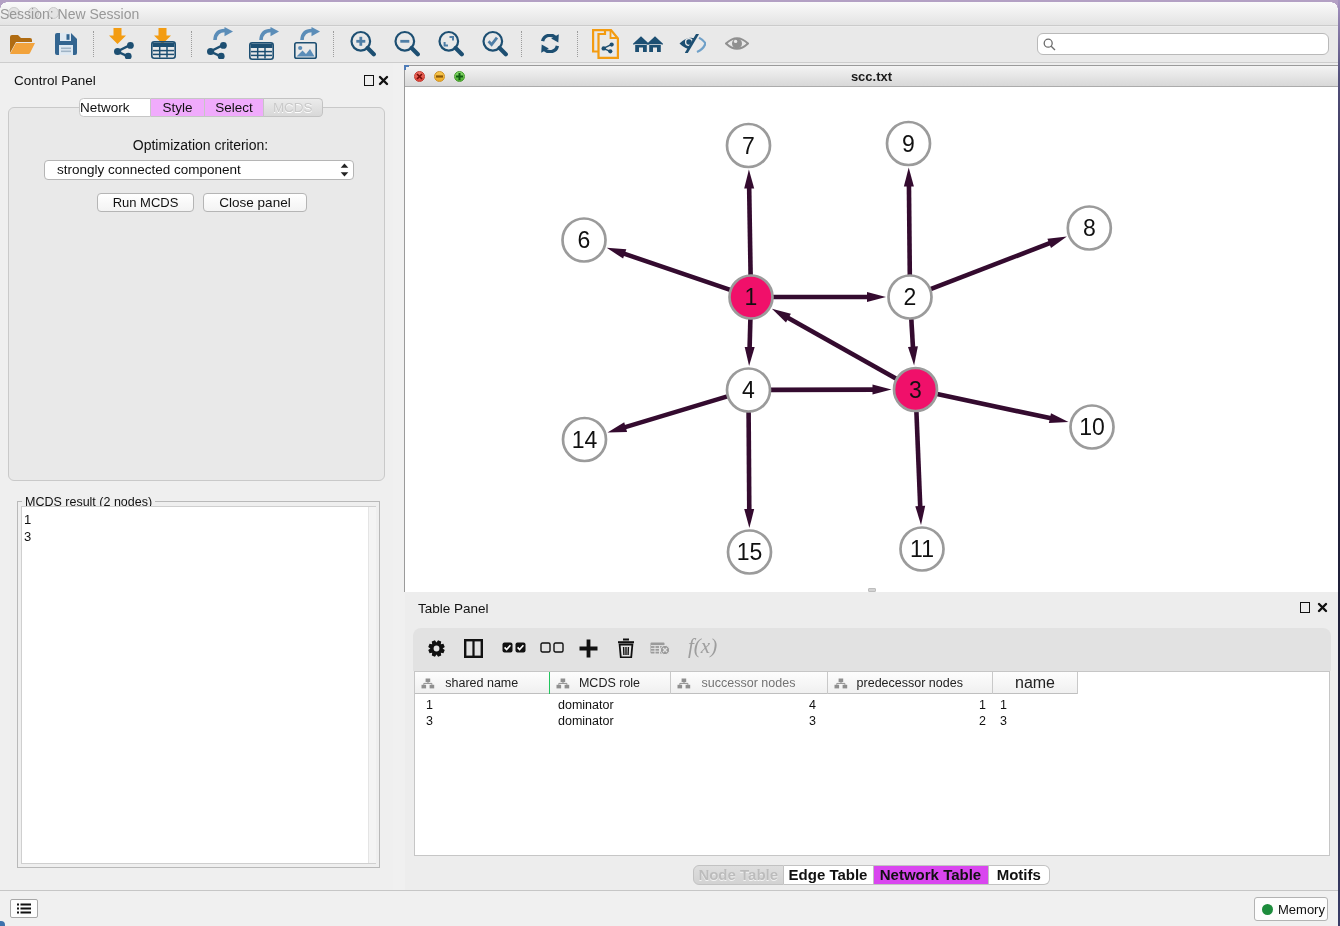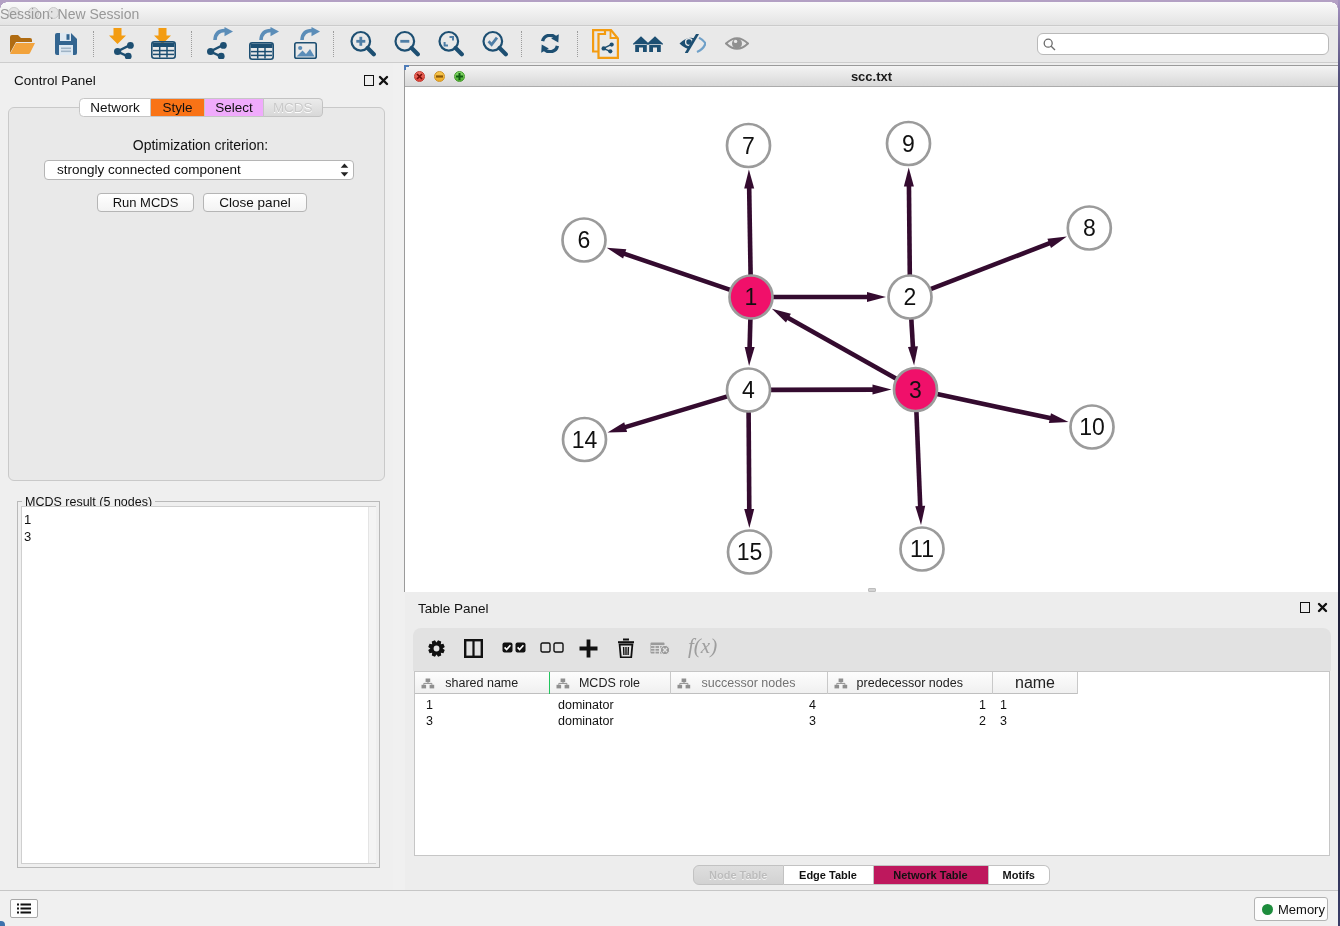--- a/index.html
+++ b/index.html
@@ -165,39 +165,39 @@
 <div class="abs" style="left:0;top:63px;width:393px;height:827px;background:#efefef"></div>
 <div class="abs" style="left:14px;top:73px;font-size:13.5px;color:#111">Control Panel</div>
 <div class="abs" style="left:364px;top:75px;width:10px;height:10.5px;border:1.7px solid #111"></div>
 <svg class="abs" style="left:378px;top:75px" width="11" height="11" viewBox="0 0 11 11">
     <path d="M2 2 L9 9 M9 2 L2 9" stroke="#111" stroke-width="2.4" stroke-linecap="round"></path>
   </svg>
 
 <div class="abs" style="left:8px;top:107px;width:377px;height:374px;background:#e9e9e9;border:1px solid #c9c9c9;border-radius:6px"></div>
 
 <div class="abs" style="left:79px;top:98px;width:243.5px;height:19px;font-size:13.5px">
-  <div class="abs" style="left:0;width:72px;height:19px;background:#fff;border:1px solid #c6c6c6;border-radius:4.5px 0 0 4.5px;text-align:center;line-height:18px;color:#111">Network</div>
-  <div class="abs" style="left:72px;width:54px;height:19px;background:#f97316;border:1px solid #c6c6c6;border-left:none;text-align:center;line-height:18px;color:#111">Style</div>
+  <div class="abs" style="left:0;width:72px;height:19px;background:#fff;border:1px solid #c6c6c6;border-radius:4.5px 0 0 4.5px;line-height:18px;color:#111">Network</div>
+  <div class="abs" style="left:72px;width:54px;height:19px;background:#f0abfc;border:1px solid #c6c6c6;border-left:none;text-align:center;line-height:18px;color:#111">Style</div>
   <div class="abs" style="left:126px;width:59px;height:19px;background:#f0abfc;border:1px solid #c6c6c6;border-left:none;text-align:center;line-height:18px;color:#111">Select</div>
   <div class="abs" style="left:185px;width:58.5px;height:19px;background:linear-gradient(#ebebeb,#d8d8d8);border:1px solid #c3c3c3;border-left:none;border-radius:0 4.5px 4.5px 0;text-align:center;line-height:18px;color:#c9c9c9;text-shadow:0 1px 0 #fff">MCDS</div>
 </div>
 
 <div class="abs" style="left:12px;top:137px;width:377px;text-align:center;font-size:14px;color:#111">Optimization criterion:</div>
 
 <div class="abs" style="left:44px;top:160px;width:310px;height:19.5px;background:#fff;border:1px solid #b5b5b5;border-radius:4px;font-size:13.5px;color:#111;line-height:18px;padding-left:12px">strongly connected component</div>
 <svg class="abs" style="left:340px;top:163px" width="9" height="14" viewBox="0 0 9 14">
     <path d="M4.5 0.5 L8.3 4.8 L0.7 4.8 Z" fill="#222"></path>
     <path d="M4.5 13.5 L8.3 9.2 L0.7 9.2 Z" fill="#222"></path>
   </svg>
 
 <div class="abs" style="left:97px;top:193px;width:97px;height:18.5px;background:linear-gradient(#fff,#f3f3f3);border:1px solid #b5b5b5;border-radius:4px;text-align:center;font-size:13px;line-height:17px;color:#111">Run MCDS</div>
 <div class="abs" style="left:203px;top:193px;width:104px;height:18.5px;background:linear-gradient(#fff,#f3f3f3);border:1px solid #b5b5b5;border-radius:4px;text-align:center;font-size:13.5px;line-height:17px;color:#111">Close panel</div>
 
 <div class="abs" style="left:17px;top:501px;width:363px;height:367px;border:1px solid #b9b9b9"></div>
-<div class="abs" style="left:22px;top:494.5px;background:#efefef;padding:0 3px;font-size:12.5px;color:#111">MCDS result (5 nodes)</div>
+<div class="abs" style="left:22px;top:494.5px;background:#efefef;padding:0 3px;font-size:12.5px;color:#111">MCDS result (2 nodes)</div>
 <div class="abs" style="left:21px;top:506px;width:355px;height:358px;background:#fff;border:1px solid #cfcfcf"></div>
 <div class="abs" style="left:368px;top:507px;width:8px;height:356px;background:#f4f4f4;border-left:1px solid #e4e4e4"></div>
 <div class="abs" style="left:24px;top:511px;font-size:13px;line-height:17px;color:#111">1<br>3</div>
 
 <div class="abs" style="left:398.5px;top:472px;width:5px;height:11px;background:#d8d8d8;border:1px solid #bdbdbd;border-radius:1px"></div>
 
 <div class="abs" style="left:393px;top:63px;width:12px;height:827px;background:#f0f0f0"></div>
 <div class="abs" style="left:404px;top:65px;width:934px;height:527px;background:#fff;border-left:1px solid #9a9a9a;border-top:1px solid #9a9a9a"></div>
 <div class="abs" style="left:405px;top:66px;width:933px;height:20.5px;background:linear-gradient(#f4f4f4,#d8d8d8);border-bottom:1px solid #ababab"></div>
 <div class="abs" style="left:404px;top:65px;width:5px;height:1.5px;background:#4f7cb8"></div>
@@ -363,24 +363,24 @@
 <div class="abs" style="left:426px;top:714px;font-size:12.5px;color:#111">3</div>
 <div class="abs" style="left:558px;top:698px;font-size:12.5px;color:#111">dominator</div>
 <div class="abs" style="left:558px;top:714px;font-size:12.5px;color:#111">dominator</div>
 <div class="abs" style="left:700px;top:698px;width:116px;text-align:right;font-size:12.5px;color:#111">4</div>
 <div class="abs" style="left:700px;top:714px;width:116px;text-align:right;font-size:12.5px;color:#111">3</div>
 <div class="abs" style="left:860px;top:698px;width:126px;text-align:right;font-size:12.5px;color:#111">1</div>
 <div class="abs" style="left:860px;top:714px;width:126px;text-align:right;font-size:12.5px;color:#111">2</div>
 <div class="abs" style="left:1000px;top:698px;font-size:12.5px;color:#111">1</div>
 <div class="abs" style="left:1000px;top:714px;font-size:12.5px;color:#111">3</div>
 
-<div class="abs" style="left:693px;top:865px;width:340px;height:19.5px;font-size:11px;font-weight:600">
+<div class="abs" style="left:693px;top:865px;width:340px;height:19.5px;font-size:15px;font-weight:600">
   <div class="abs" style="left:0;width:90.5px;height:19.5px;background:linear-gradient(#dedede,#d2d2d2);border:1px solid #c2c2c2;border-radius:6px 0 0 6px;text-align:center;line-height:18px;color:#bcbcbc;text-shadow:0 1px 0 #f4f4f4">Node Table</div>
   <div class="abs" style="left:90.5px;width:90px;height:19.5px;background:#fff;border:1px solid #c2c2c2;border-left:none;text-align:center;line-height:18px;color:#111">Edge Table</div>
-  <div class="abs" style="left:180.5px;width:115px;height:19.5px;background:#be185d;border:1px solid #c2c2c2;border-left:none;text-align:center;line-height:18px;color:#111">Network Table</div>
+  <div class="abs" style="left:180.5px;width:115px;height:19.5px;background:#d946ef;border:1px solid #c2c2c2;border-left:none;text-align:center;line-height:18px;color:#111">Network Table</div>
   <div class="abs" style="left:295.5px;width:61.5px;height:19.5px;background:#fff;border:1px solid #c2c2c2;border-left:none;border-radius:0 6px 6px 0;text-align:center;line-height:18px;color:#111">Motifs</div>
 </div>
 
 <div class="abs" style="left:0;top:890px;width:1338px;height:36px;background:#f0f0f0;border-top:1px solid #c6c6c6"></div>
 <div class="abs" style="left:10px;top:899px;width:28px;height:19px;background:#fdfdfd;border:1px solid #a8a8a8;border-radius:2px"></div>
 <svg class="abs" style="left:17px;top:903px" width="14" height="11" viewBox="0 0 14 11">
     <g fill="#111">
       <rect x="0" y="0.5" width="2" height="2"></rect>
       <rect x="3.5" y="0.5" width="10.5" height="2"></rect>
       <rect x="0" y="4.5" width="2" height="2"></rect>

